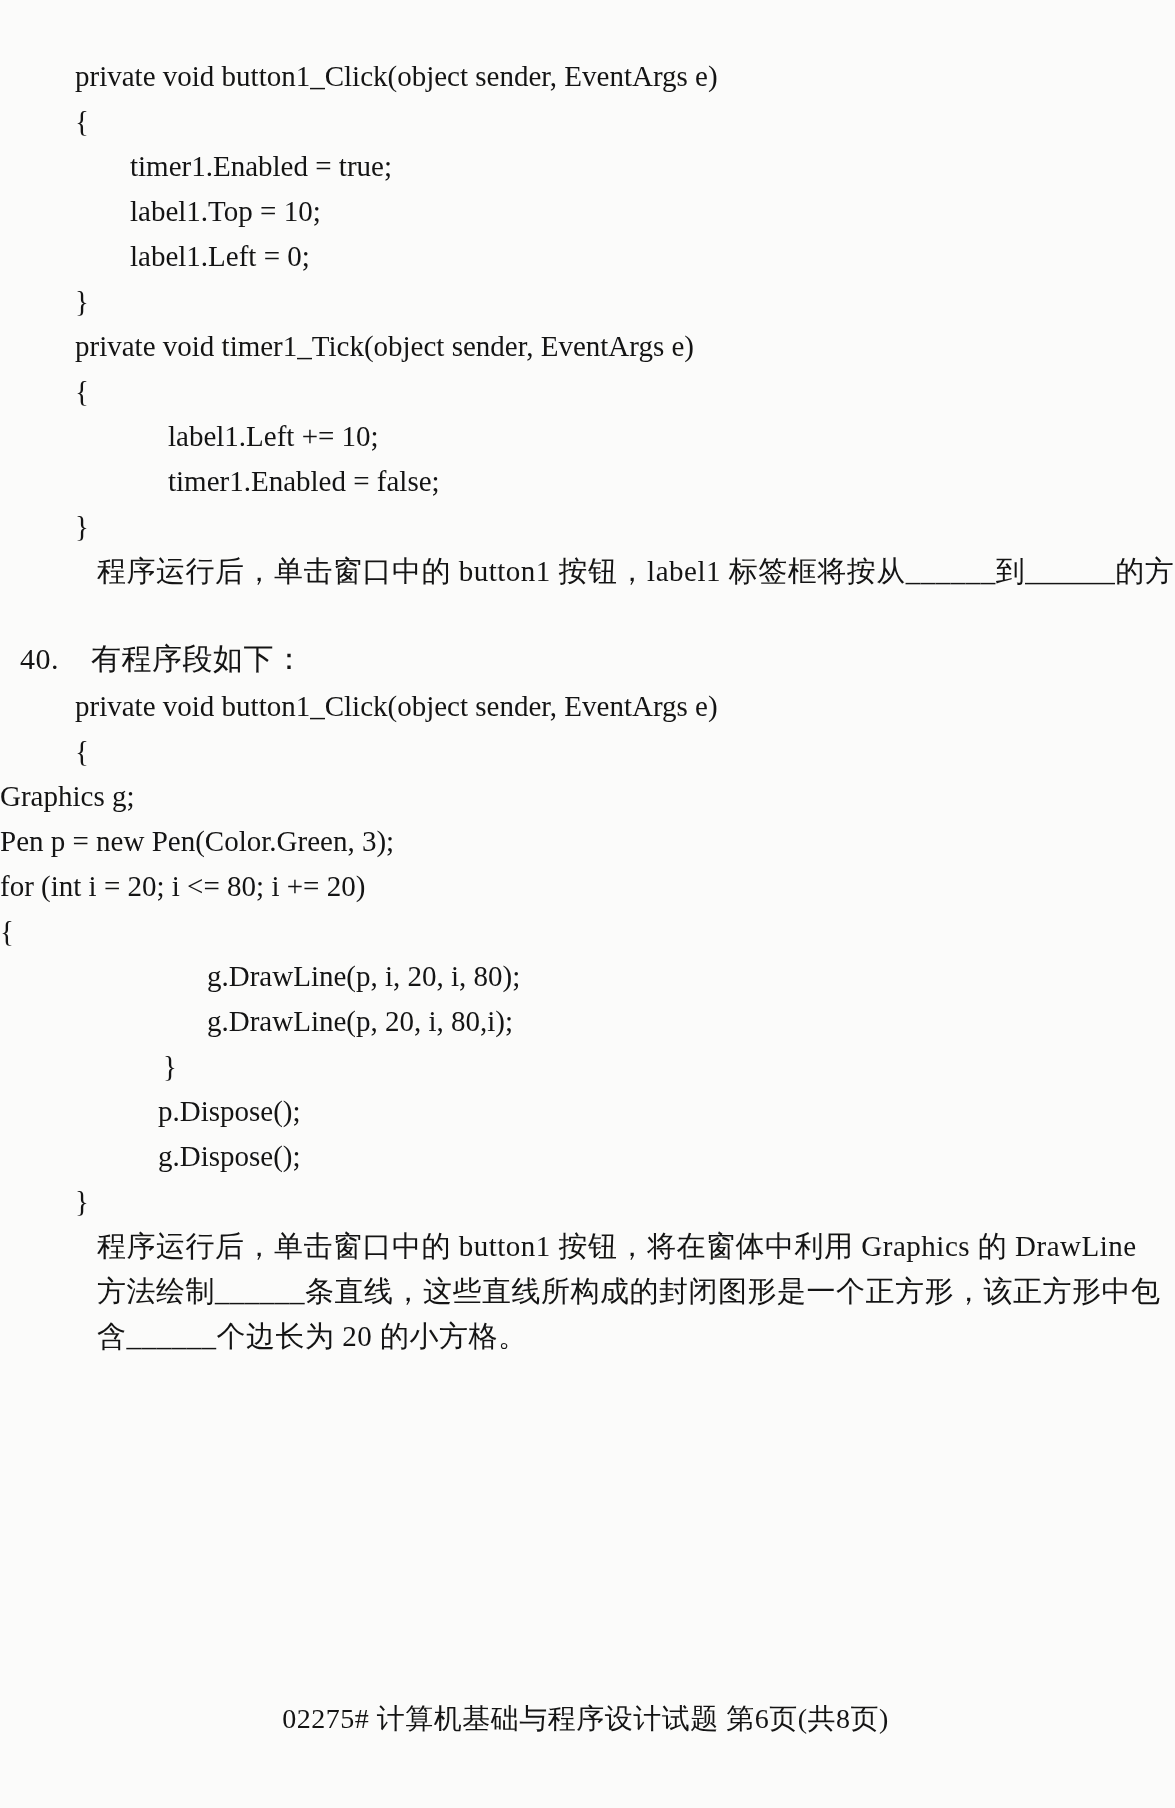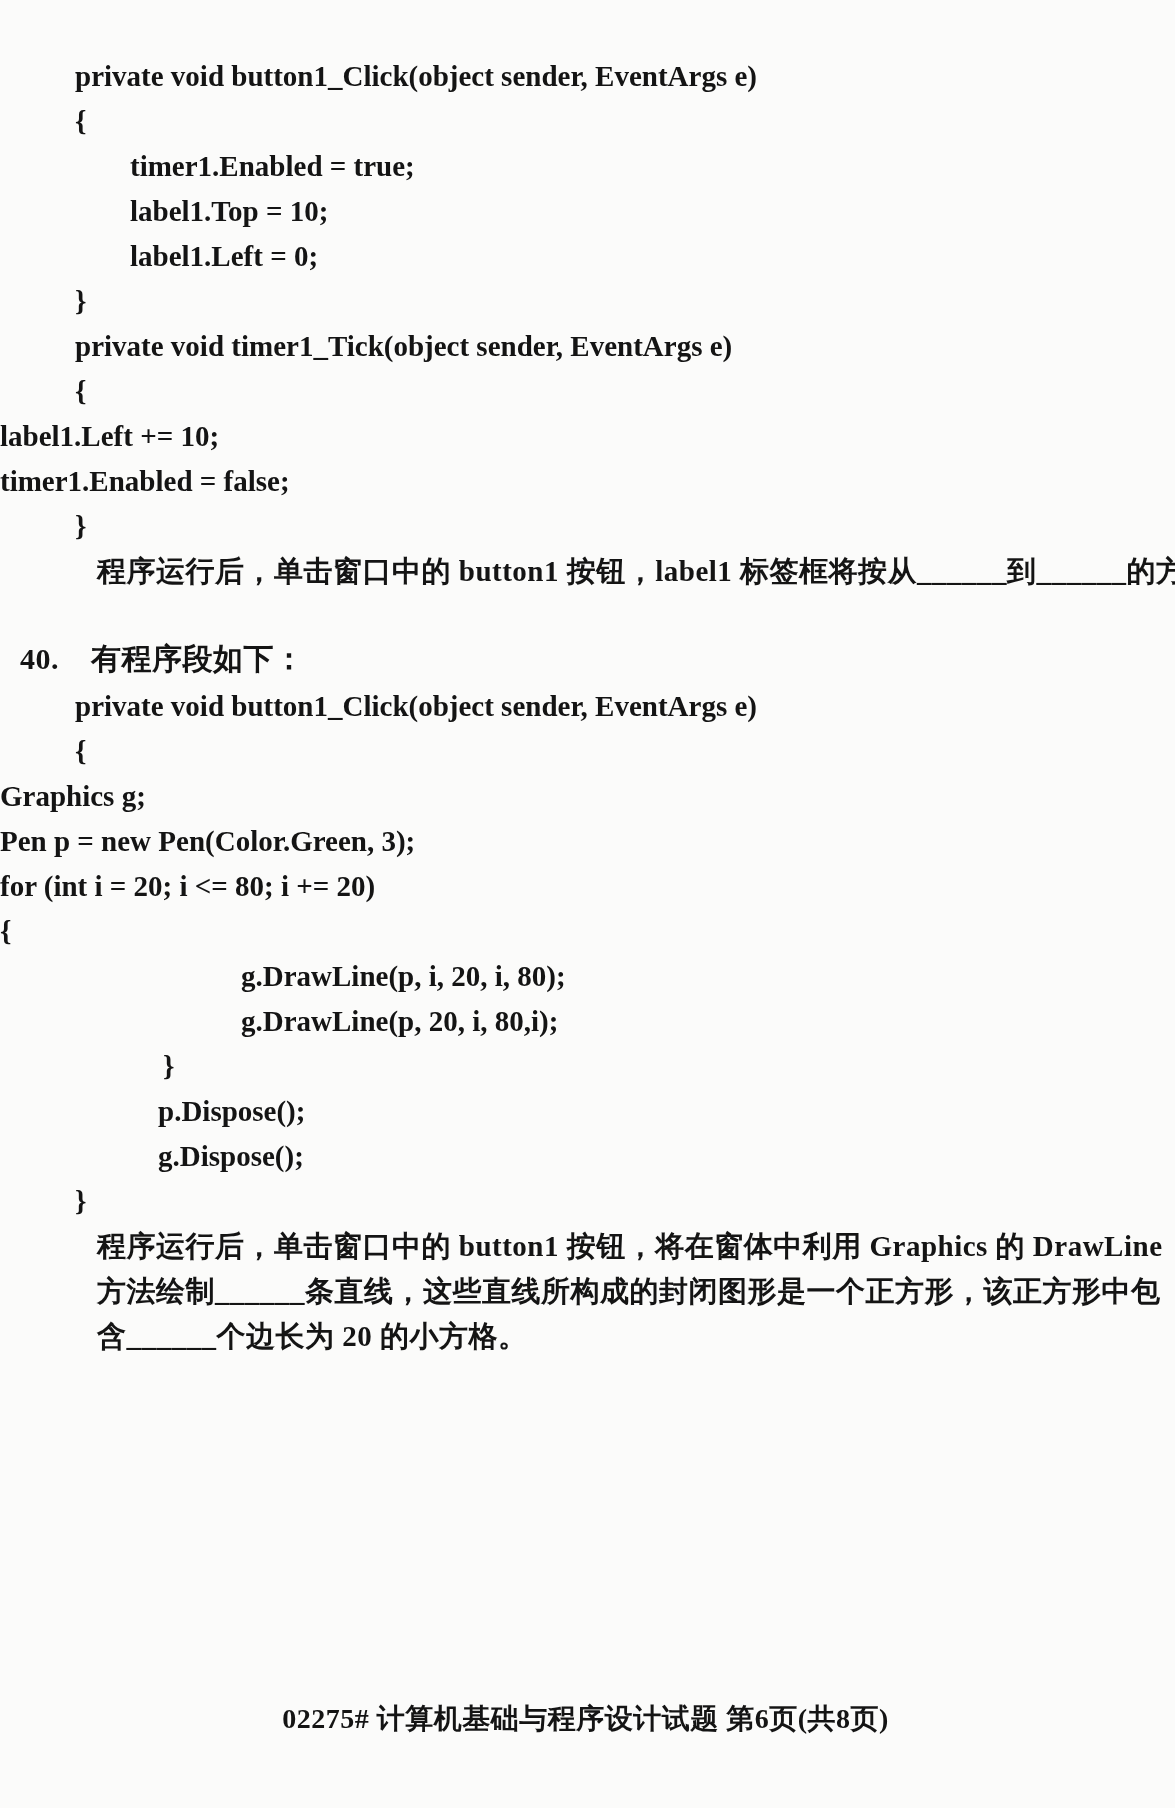--- a/index.html
+++ b/index.html
@@ -12,37 +12,36 @@
     background: #fbfbfa;
     color: #141414;
     font-family: "Liberation Serif", "DejaVu Serif", serif;
     position: relative;
     overflow: hidden;
   }
   .page {
     position: relative;
     width: 1175px;
     height: 1580px;
-    font-weight: bold;
   }
   .q39 {
     padding-top: 54px;
   }
   .code-line {
     font-size: 29px;
     line-height: 45px;
     white-space: pre;
   }
   
   .i0  { padding-left: 75px;  }
   .i1  { padding-left: 130px; }
-  .i2  { }
+  .i2  { padding-left: 168px; }
   
   .i1b { }
-  .i2b { padding-left: 207px; margin-left: 34px; }
+  .i2b { padding-left: 207px; }
   .i1c { padding-left: 163px; }
   .i1d { padding-left: 158px; }
   .prompt {
     margin: 0;
     padding-left: 97px;
     font-size: 29px;
     line-height: 45px;
     white-space: nowrap;
     letter-spacing: 0.5px;
   }

